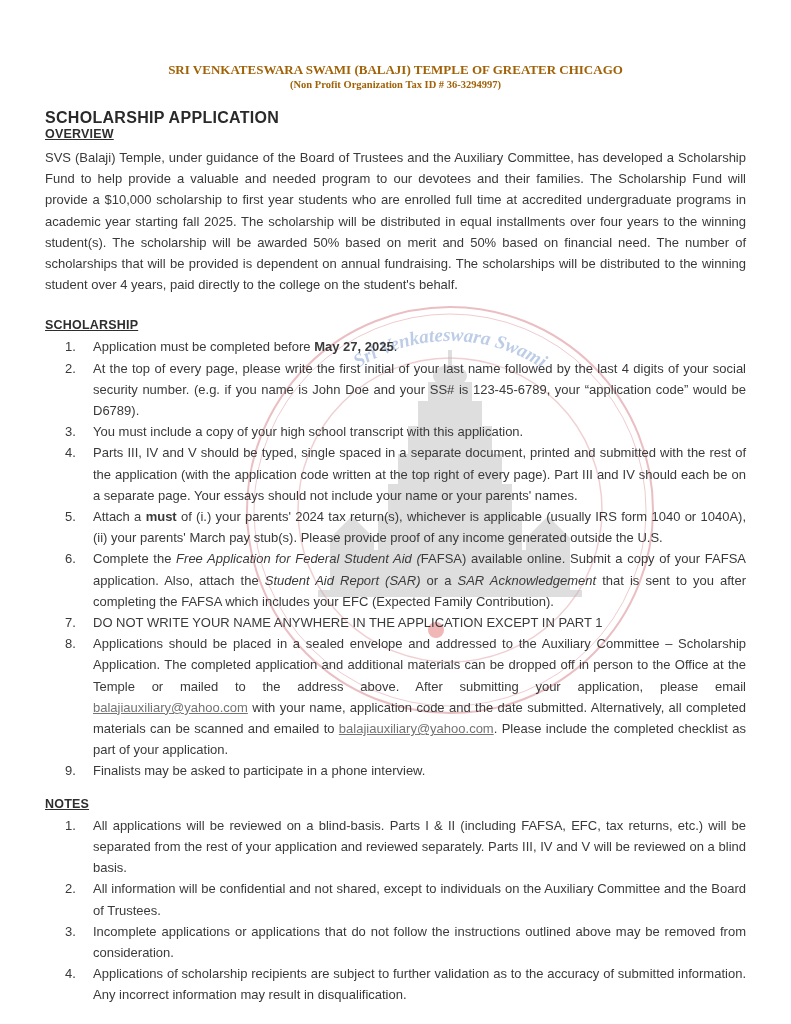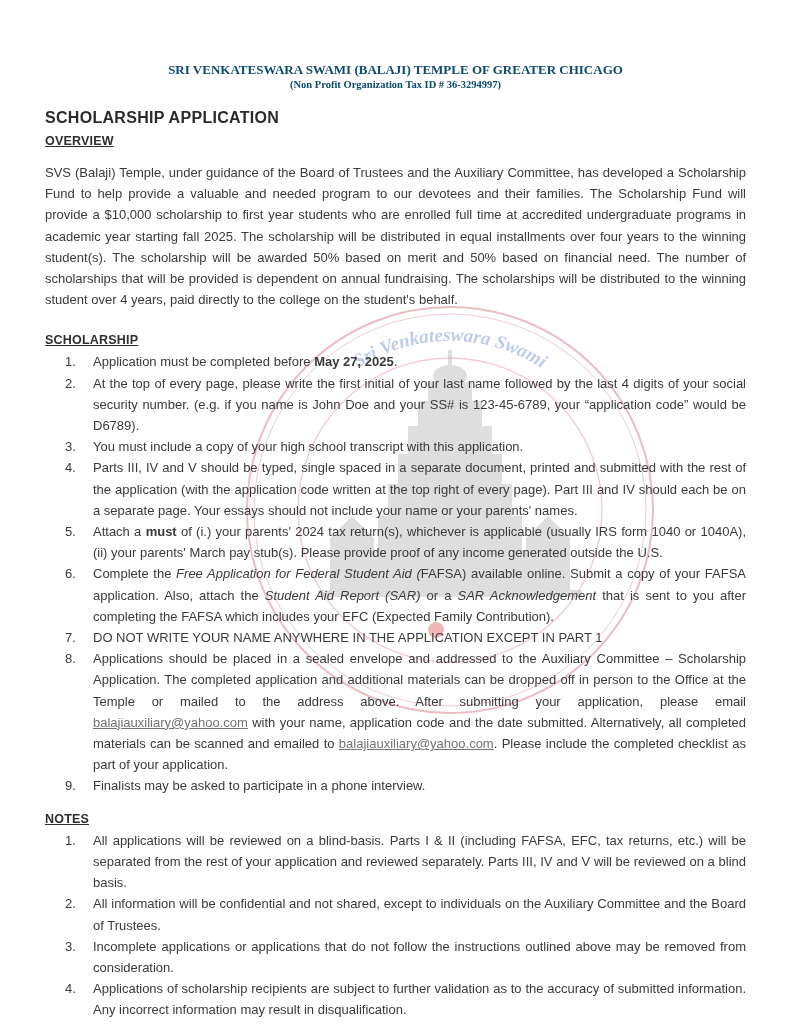--- a/index.html
+++ b/index.html
@@ -23,21 +23,21 @@
     width: 424px; height: 424px;
     z-index: 0;
     pointer-events: none;
   }
   .content { position: relative; z-index: 1; }
 
   
   .letterhead {
     text-align: center;
     font-family: "Liberation Serif", serif;
-    color: #0c4a6e;
+    color: #a16207;
     font-weight: 700;
   }
   .lh-org   { font-size: 13px; line-height: 16px; }
   .lh-addr  { font-size: 12px; line-height: 15px; }
   .lh-phone { font-size: 12px; line-height: 15px; }
   .lh-phone span { display: inline-block; }
   .lh-phone span + span { margin-left: 18px; }
   .lh-tax   { font-size: 10.5px; line-height: 14px; }
 
   
@@ -51,23 +51,23 @@
   }
 
   
   .sec-heading {
     font-size: 12.5px;
     font-weight: 700;
     color: #2e2e2e;
     text-decoration: underline;
     letter-spacing: .2px;
   }
-  .overview-heading { margin-top: 7px; }
+  .overview-heading { }
   .para {
-    margin-top: 14px;
+    margin-top: 6px;
     font-size: 13px;
     line-height: 21.2px;
     text-align: justify;
   }
   .instructions-sec { margin-top: 23px; }
   .notes-sec { margin-top: 15px; }
 
   ol.doc-list {
     list-style: none;
     counter-reset: item;

